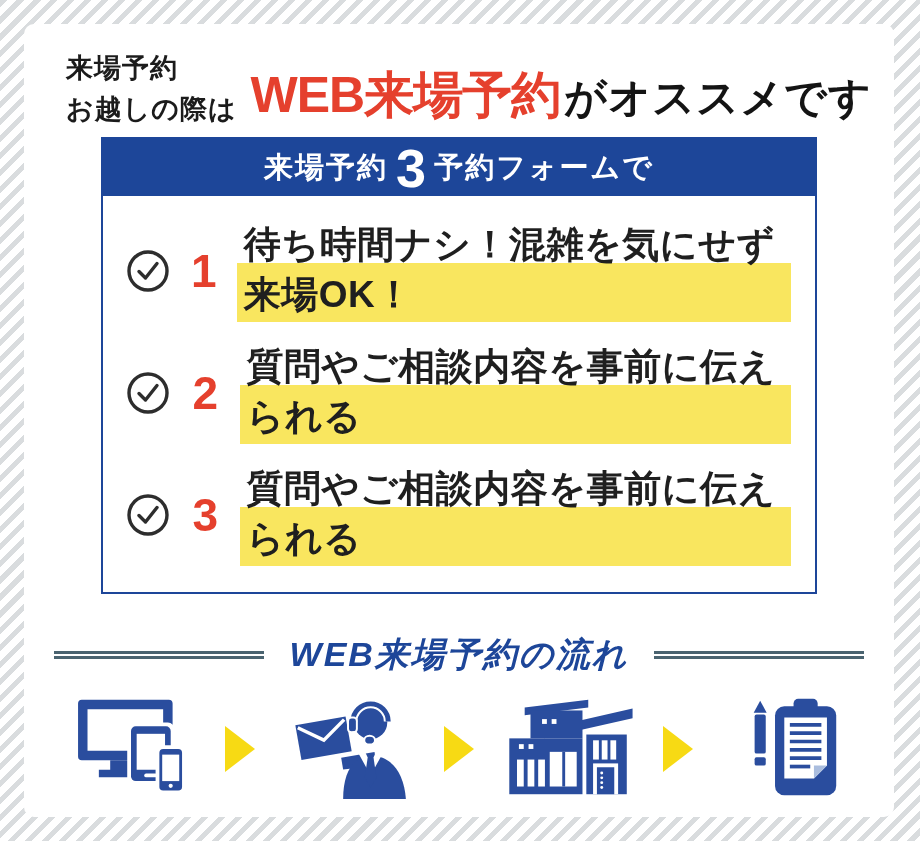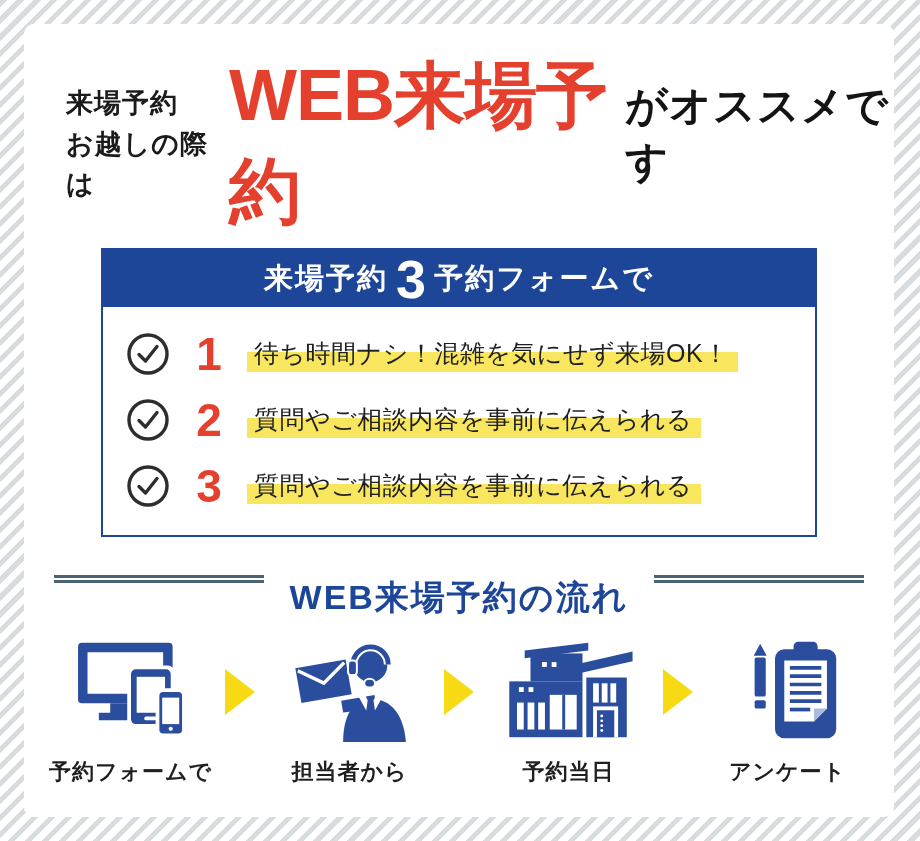--- a/index.html
+++ b/index.html
@@ -9,35 +9,35 @@
     background:repeating-linear-gradient(135deg,#d9dcde 0 5px,#ffffff 5px 12px);
   }
   .canvas{
     position:absolute;left:24px;top:24px;right:26px;bottom:24px;
     background:#ffffff;border-radius:10px;overflow:hidden;
   }
   
   .header{display:flex;align-items:center;gap:14px;margin:24px 0 0 42px;}
   .intro{font-size:27px;font-weight:900;line-height:1.5;color:#1b1b1b;letter-spacing:1px;}
   .title{display:flex;align-items:baseline;}
-  .title-accent{font-size:72px;font-weight:900;color:#e5402d;letter-spacing:-1px;}
+  .title-accent{font-size:50px;font-weight:900;color:#e5402d;letter-spacing:-1px;}
   .title-suffix{font-size:42px;font-weight:900;color:#141414;margin-left:4px;letter-spacing:1px;margin-top:22px;}
   
   .merits-box{width:712px;margin:8px auto 0;border:2px solid #1d4699;background:#fff;}
   .merits-banner{height:57px;background:#1d4699;color:#fff;display:flex;align-items:center;justify-content:center;}
   .banner-prefix,.banner-suffix{font-size:29px;font-weight:900;letter-spacing:2px;}
   .banner-count{font-size:54px;font-weight:900;margin:0 8px;line-height:1;}
   .merit-rows{padding:24px 24px 26px 22px;display:flex;flex-direction:column;gap:20px;}
   .merit-row{display:flex;align-items:center;}
   .check-wrap{width:46px;height:46px;flex:0 0 auto;margin-right:16px;}
   .merit-number{color:#e5402d;font-size:46px;font-weight:900;width:44px;text-align:center;margin-right:16px;line-height:1;}
-  .merit-text{font-size:25px;font-weight:400;color:#1f1f1f;letter-spacing:0.5px;
+  .merit-text{font-size:37px;font-weight:700;color:#1f1f1f;letter-spacing:0.5px;
     background:linear-gradient(transparent 42%,#f9e65f 42%);padding:0 9px 2px 7px;}
   
-  .flow-heading{display:flex;align-items:flex-start;gap:26px;margin:38px 30px 0;}
+  .flow-heading{display:flex;align-items:center;gap:26px;margin:38px 30px 0;font-style:italic;}
   .hline{flex:1;height:8px;border-top:3px solid #4a6370;border-bottom:3px solid #4a6370;box-sizing:border-box;}
   .flow-title{font-size:34px;font-weight:900;color:#1d4699;letter-spacing:2px;white-space:nowrap;}
   
   .steps-row{display:flex;align-items:flex-start;justify-content:space-between;margin:18px 12px 0;}
   .flow-step{width:196px;display:flex;flex-direction:column;align-items:center;}
   .icon-box{height:104px;display:flex;align-items:center;justify-content:center;}
   .caption{margin-top:12px;text-align:center;font-size:22px;font-weight:900;line-height:1.5;color:#1f1f1f;letter-spacing:1px;}
   .arrow{width:0;height:0;border-left:30px solid #f7da14;border-top:23px solid transparent;border-bottom:23px solid transparent;margin-top:30px;flex:0 0 auto;}
 </style>
 </head>

